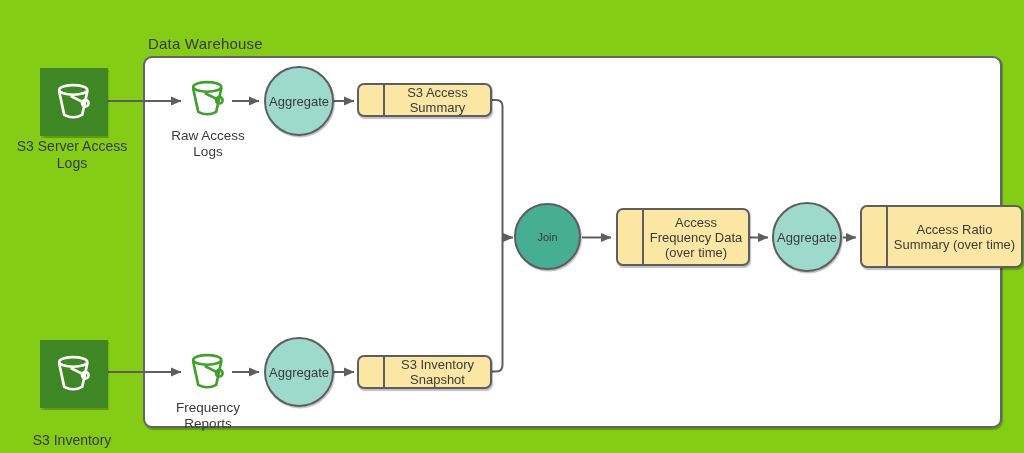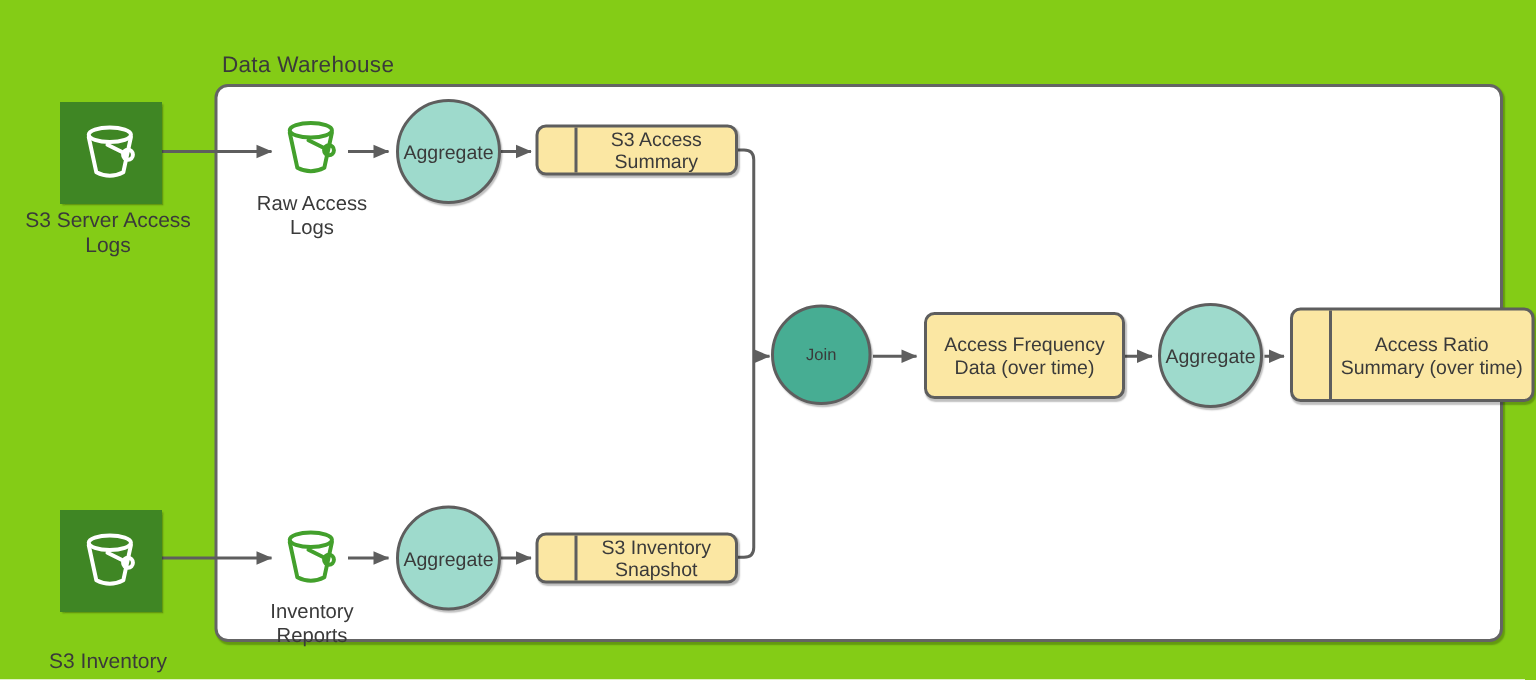--- a/index.html
+++ b/index.html
@@ -111,21 +111,21 @@
 
   <div class="abs datastore" style="left:357px;top:83px;width:135px;height:34px;">
     <div class="ds-tab"></div>
     <div class="ds-body">S3 Access Summary</div>
   </div>
 
   <div class="abs circle join" style="left:514px;top:203px;width:67px;height:67px;">
     <span>Join</span>
   </div>
 
-  <div class="abs datastore" style="left:616px;top:208px;width:134px;height:58px;flex-direction:column;">
+  <div class="abs datastore" style="left:616px;top:208px;width:134px;height:58px;">
     <div class="ds-tab"></div>
     <div class="ds-body">Access Frequency Data (over time)</div>
   </div>
 
   <div class="abs circle aggregate" style="left:772px;top:202px;width:70px;height:70px;">
     <span>Aggregate</span>
   </div>
 
   <div class="abs datastore" style="left:860px;top:205px;width:163px;height:63px;">
     <div class="ds-tab"></div>
@@ -143,21 +143,21 @@
   <div class="abs node-label big" style="left:2px;top:432px;width:140px;">S3 Inventory</div>
 
   <div class="abs" style="left:183px;top:346px;width:50px;height:52px;">
     <svg class="bucket green" viewBox="0 0 64 64" width="50" height="52" stroke-width="3.4">
       <ellipse cx="31" cy="16.5" rx="18" ry="6.2"></ellipse>
       <path d="M13,18.5 L19.5,48.5 Q31,54.5 42.5,48.5 L49,18.5"></path>
       <line x1="29" y1="25" x2="44" y2="32.5"></line>
       <circle cx="46.5" cy="33.5" r="4.2"></circle>
     </svg>
   </div>
-  <div class="abs node-label" style="left:166px;top:400px;width:84px;">Inventory Reports</div>
+  <div class="abs node-label" style="left:166px;top:400px;width:84px;">Frequency Reports</div>
 
   <div class="abs circle aggregate" style="left:264px;top:337px;width:70px;height:70px;">
     <span>Aggregate</span>
   </div>
 
   <div class="abs datastore" style="left:357px;top:355px;width:135px;height:34px;">
     <div class="ds-tab"></div>
     <div class="ds-body">S3 Inventory Snapshot</div>
   </div>
 

